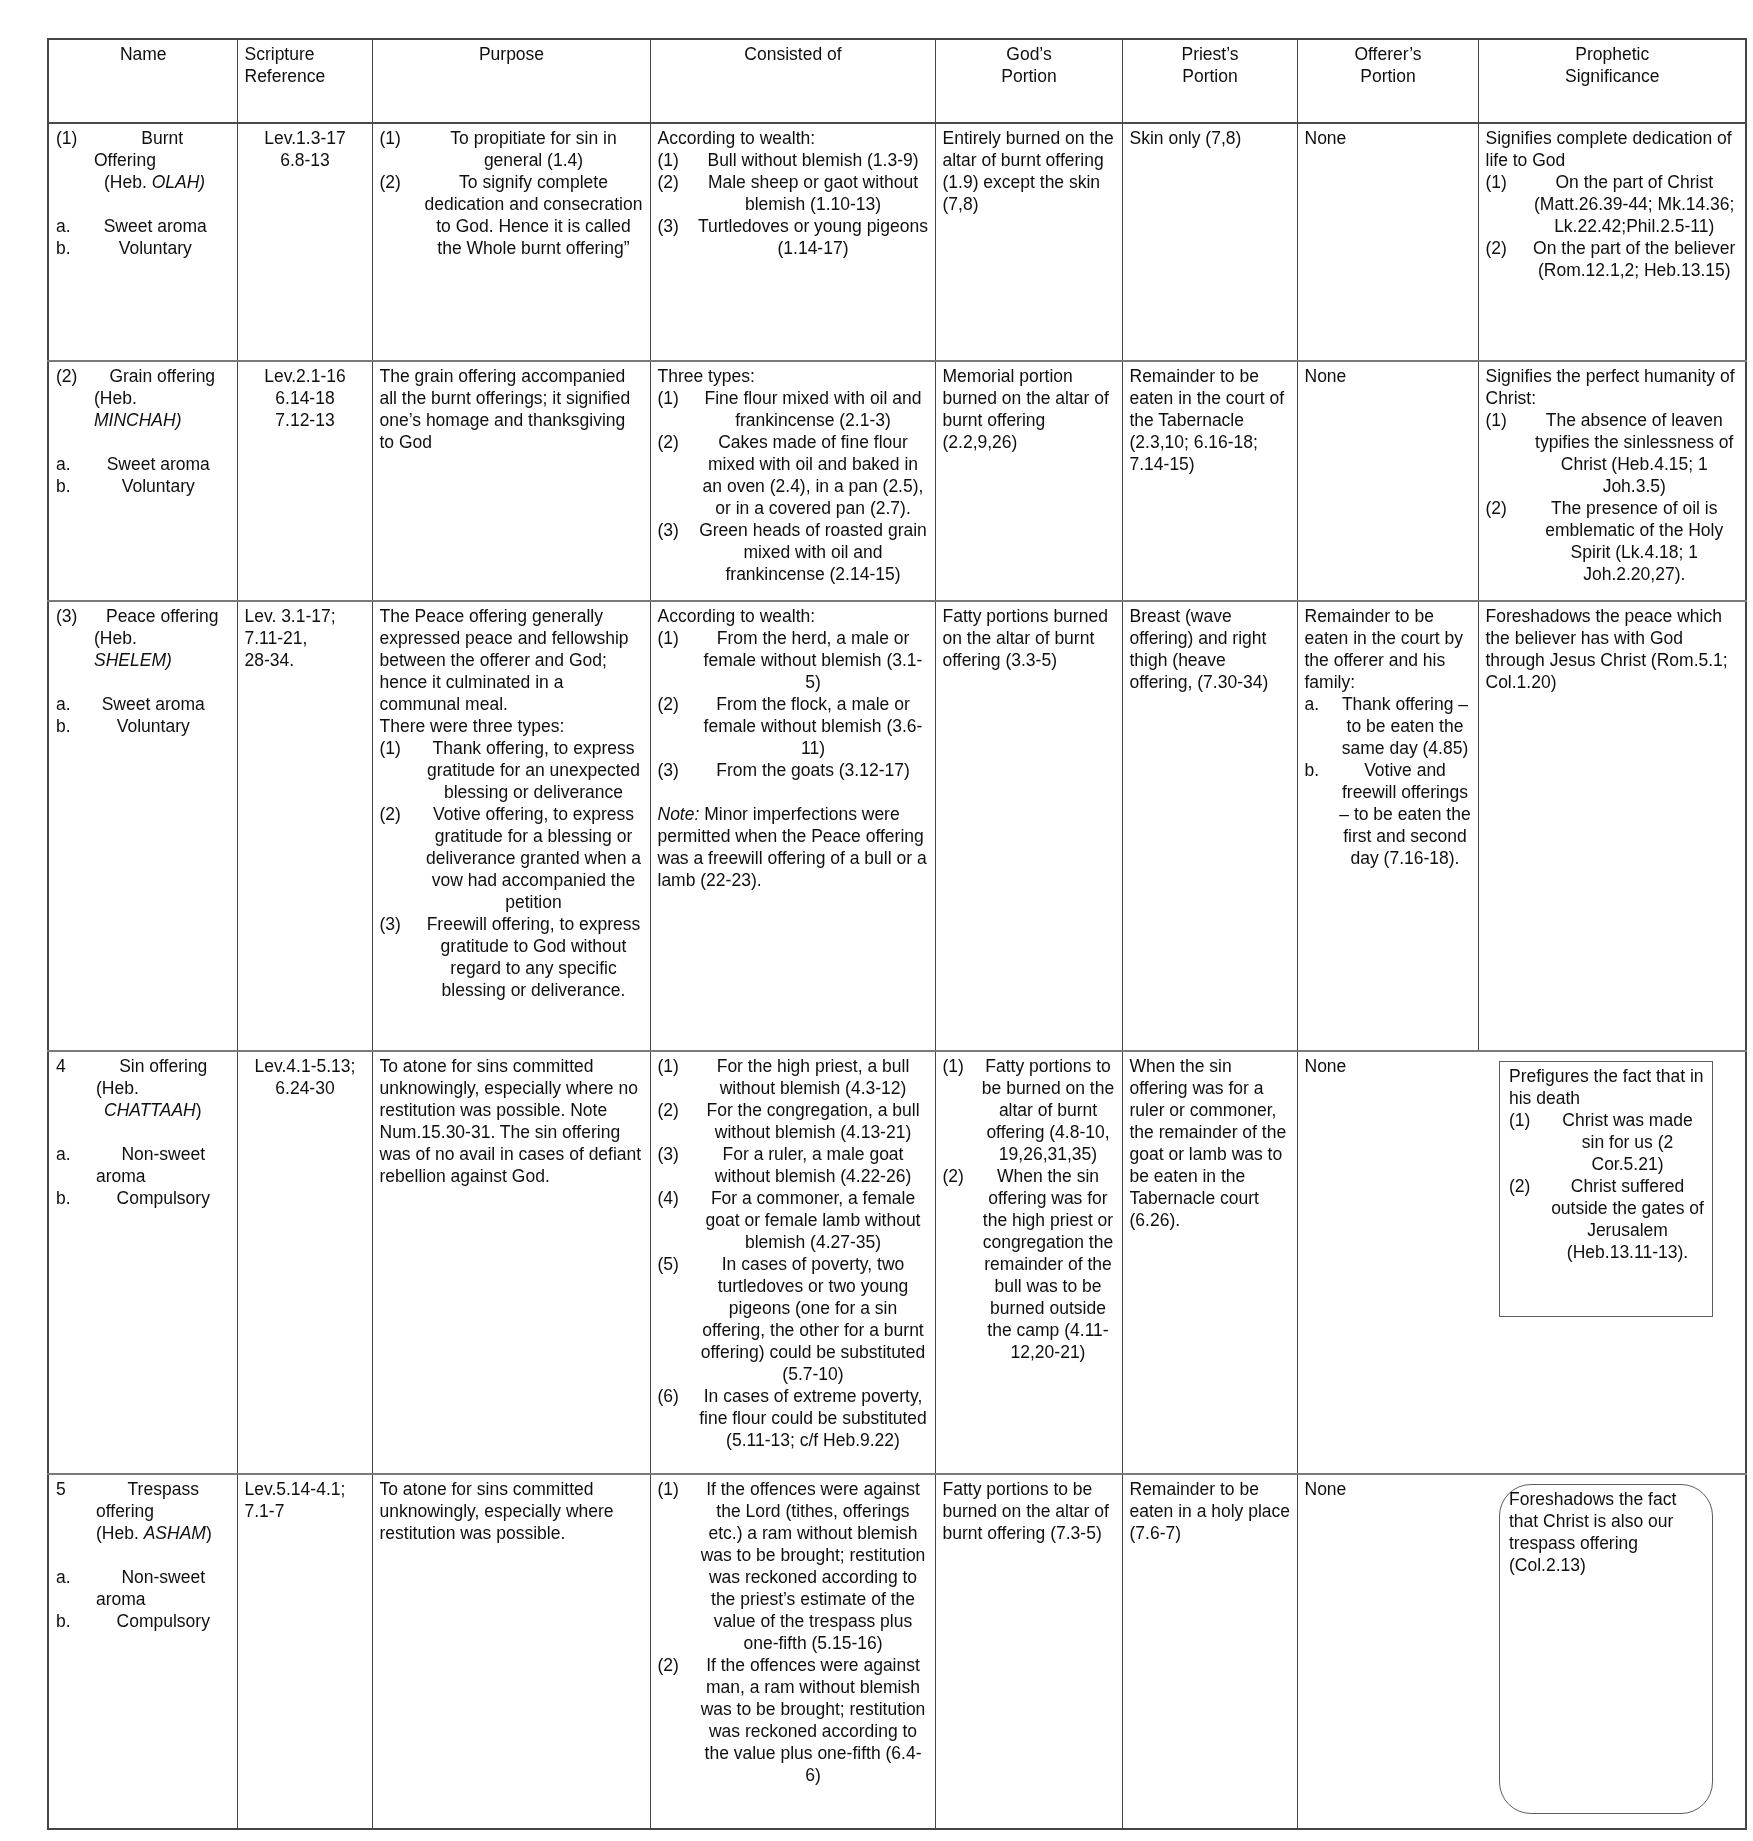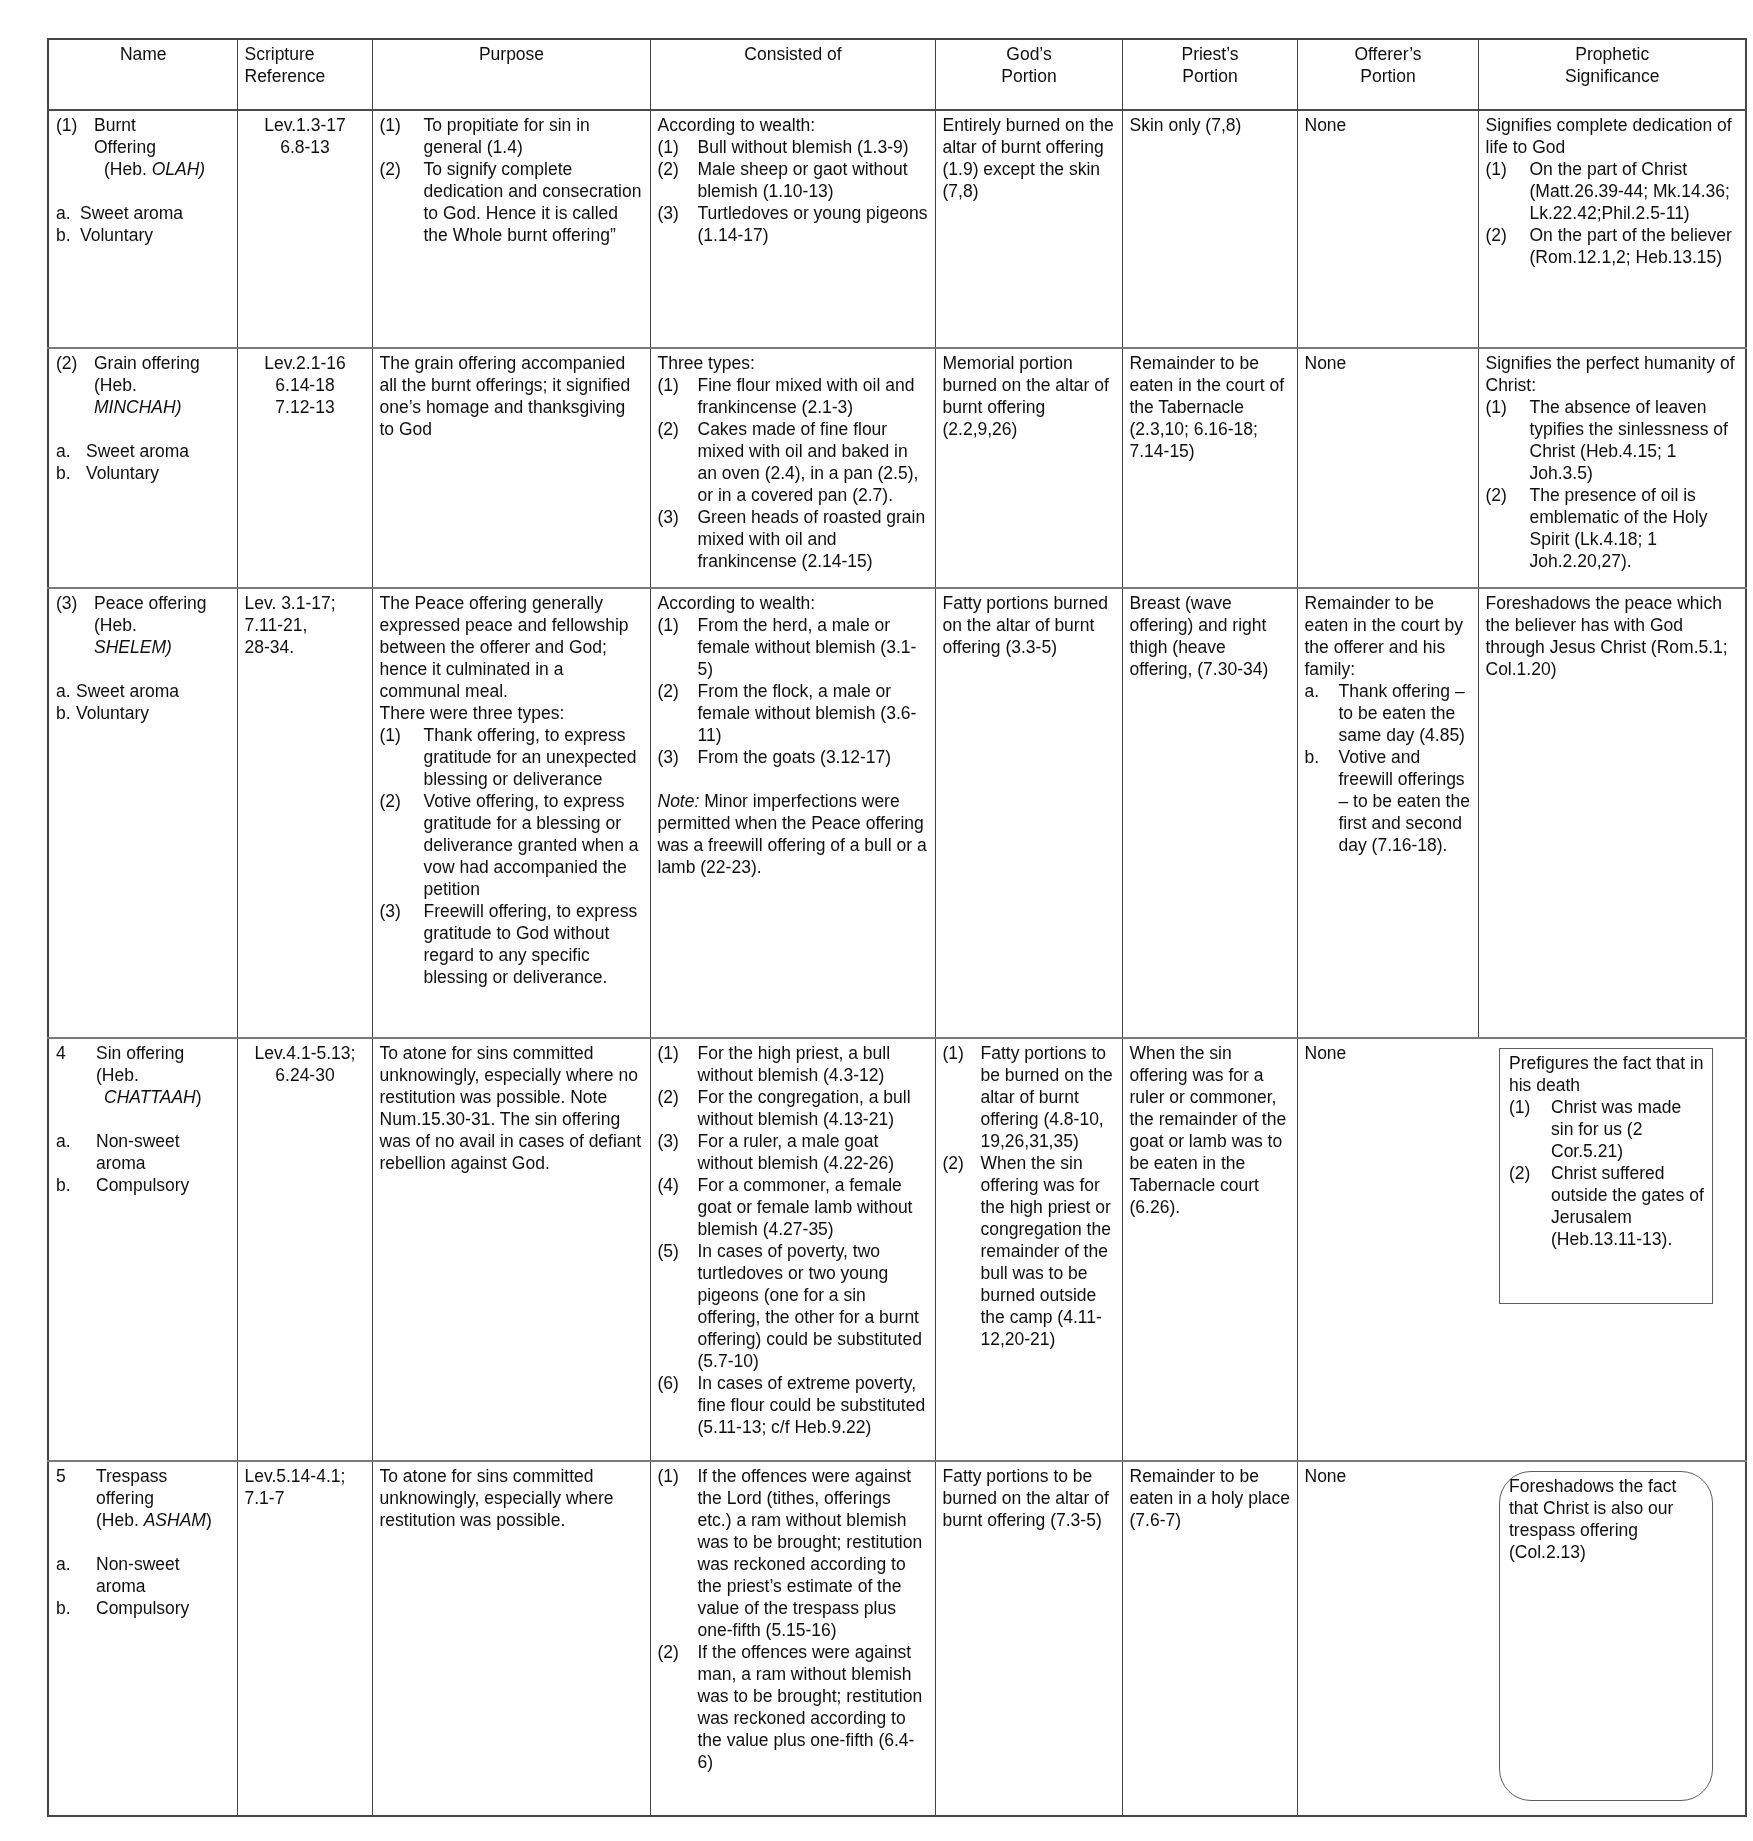--- a/index.html
+++ b/index.html
@@ -20,21 +20,21 @@
     border:2.2px solid #454545;
   }
   col:nth-child(1){width:189px}
   col:nth-child(2){width:135px}
   col:nth-child(3){width:278px}
   col:nth-child(4){width:285px}
   col:nth-child(5){width:187px}
   col:nth-child(6){width:175px}
   col:nth-child(7){width:181px}
   col:nth-child(8){width:268px}
-  thead tr{height:71px}
+  thead tr{height:84px}
   tbody tr:nth-child(1){height:238px}
   tbody tr:nth-child(2){height:240px}
   tbody tr:nth-child(3){height:450px}
   tbody tr:nth-child(4){height:423px}
   tbody tr:nth-child(5){height:355px}
   th,td{
     vertical-align:top;
     padding:3px 6px 3px 7px;
     border-left:1.5px solid #454545;
     border-right:1.5px solid #454545;
@@ -44,21 +44,21 @@
   thead th{border-bottom:2.5px solid #4a4a4a;}
   tbody td{border-top:2.5px solid #7a7a7a;}
   td.no-left{border-left:none;}
   td.no-right{border-right:none;}
   .a-c{text-align:center}
   .a-r{text-align:left;padding-right:13px}
   .a-l{text-align:left}
   .p{margin:0;}
   .li{display:flex;align-items:flex-start;}
   .li .m{flex:0 0 auto;}
-  .li .t{flex:1 1 auto;min-width:0;}
+  .li .t{flex:1 1 auto;min-width:0;text-align:center;}
   .gap{height:22px;}
   .it{font-style:italic;}
   .inbox{
     border:1.5px solid #5d5d5d;
     margin:6px 26px 4px 14px;
     padding:3px 8px 3px 9px;
   }
 </style>
 </head>
 <body>

